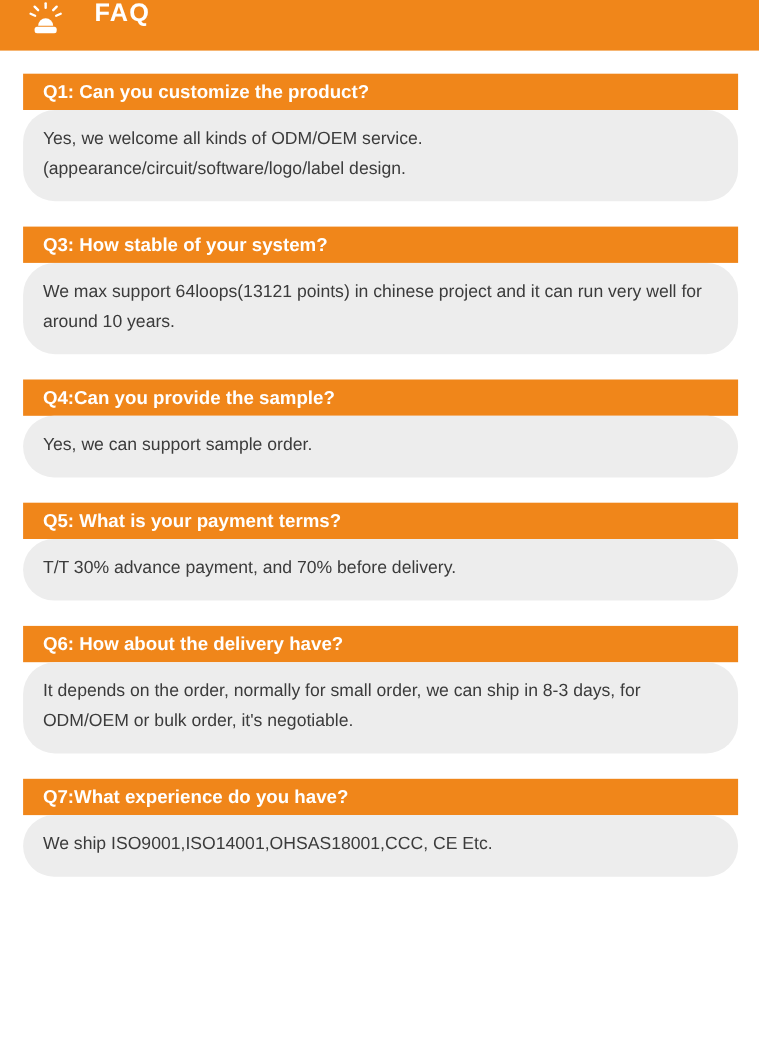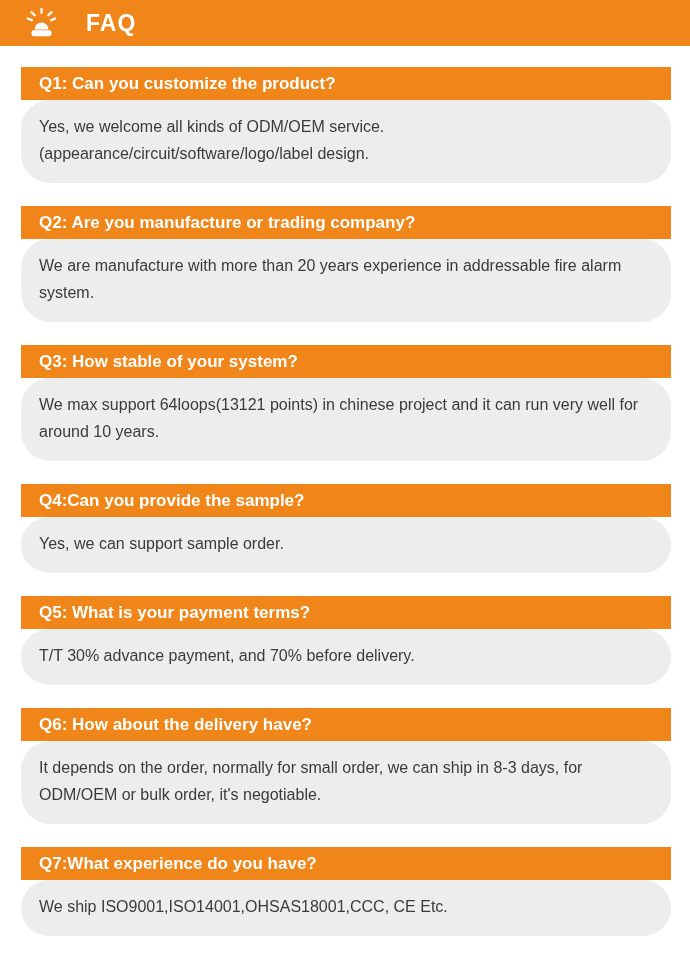--- a/index.html
+++ b/index.html
@@ -11,21 +11,20 @@
     font-family: "Liberation Sans", sans-serif;
     -webkit-font-smoothing: antialiased;
   }
 
   
   .topbar {
     width: 690px;
     height: 46px;
     background: #F0861A;
     display: flex;
-    align-items: center;
     padding-left: 24px;
   }
   .topbar .icon-wrap {
     width: 34px;
     height: 34px;
     display: flex;
     align-items: center;
     justify-content: center;
     margin-right: 28px;
   }
@@ -93,28 +92,20 @@
 
   <section class="faq-block">
     <div class="faq-q">
       <span>Q1: Can you customize the product?</span>
     </div>
     <div class="faq-a">
       <p>Yes, we welcome all kinds of ODM/OEM service.(appearance/circuit/software/logo/label design.</p>
     </div>
   </section>
 
-  <section class="faq-block">
-    <div class="faq-q">
-      <span>Q2: Are you manufacture or trading company?</span>
-    </div>
-    <div class="faq-a">
-      <p>We are manufacture with more than 20 years experience in addressable fire alarm system.</p>
-    </div>
-  </section>
 
   <section class="faq-block">
     <div class="faq-q">
       <span>Q3: How stable of your system?</span>
     </div>
     <div class="faq-a">
       <p>We max support 64loops(13121 points) in chinese project and it can run very well for around 10 years.</p>
     </div>
   </section>
 

